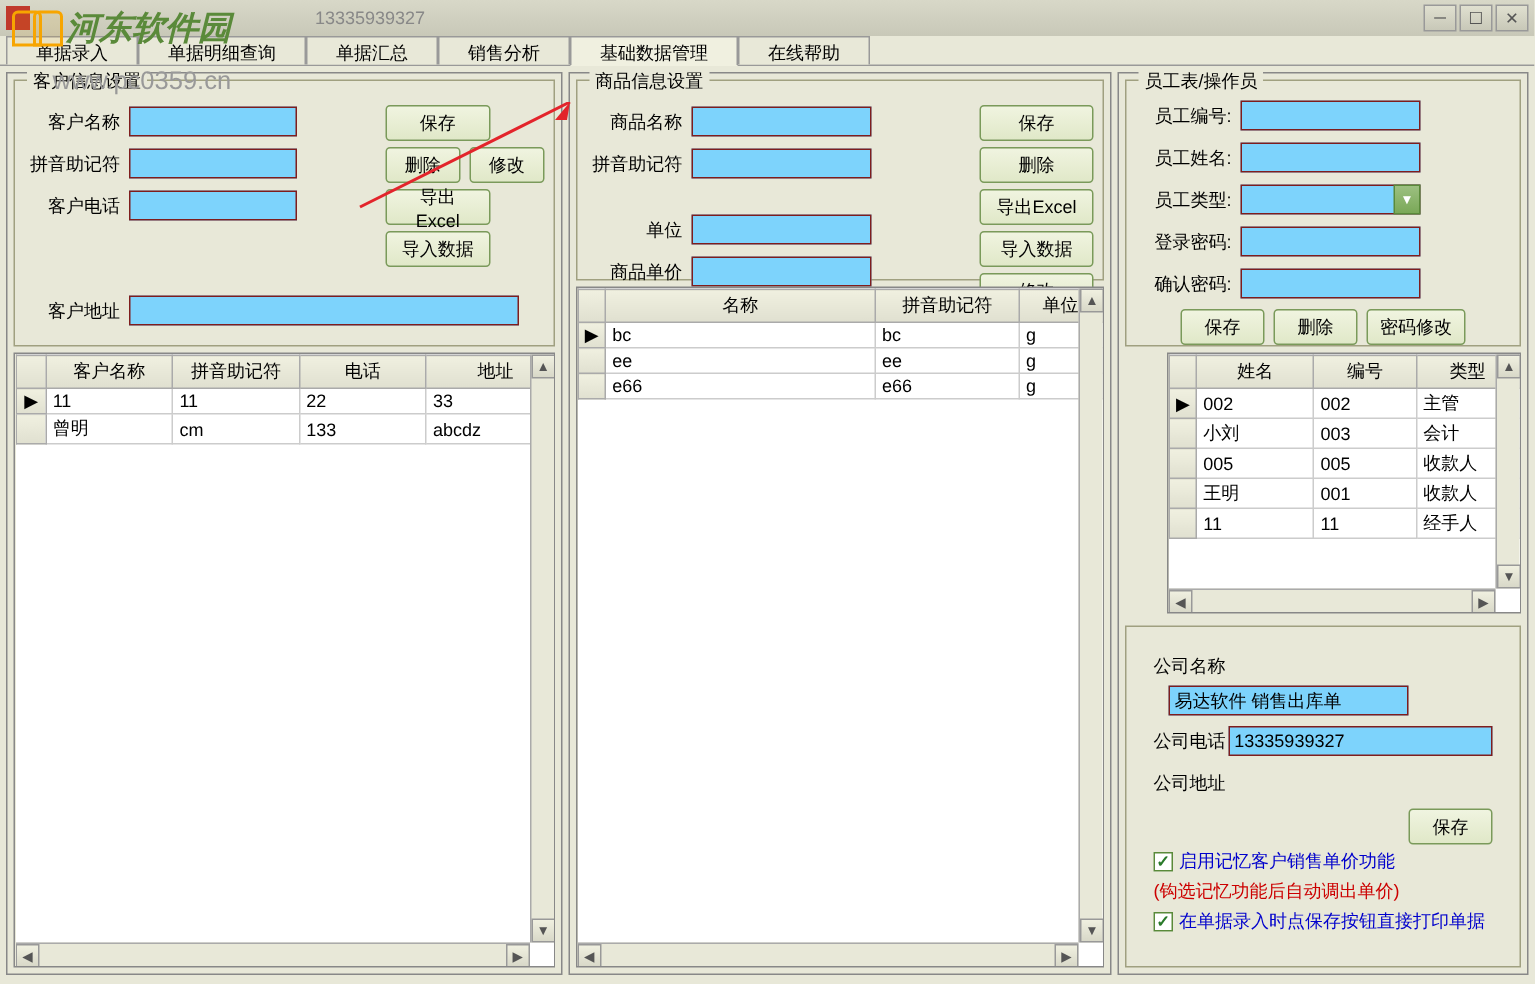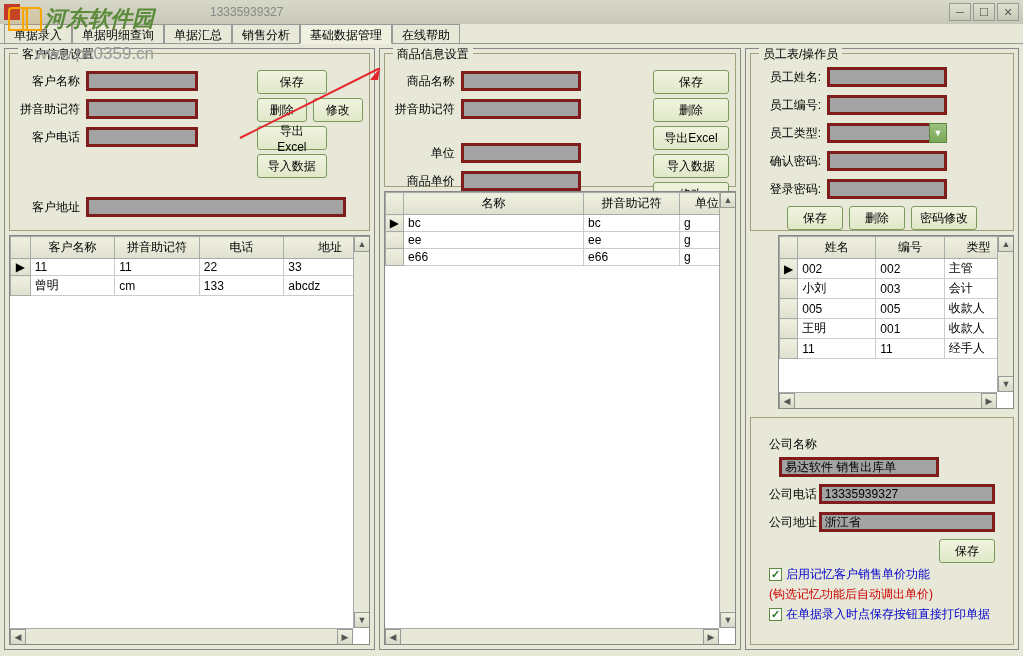--- a/index.html
+++ b/index.html
@@ -8,32 +8,32 @@
 .titlebar-icon { width: 16px; height: 16px; background: #c0392b; margin-right: 4px; }
 .titlebar-text { color: #888; font-size: 12px; position: absolute; left: 20px; }
 .titlebar-controls { margin-left: auto; display: flex; gap: 2px; }
 .titlebar-btn { width: 22px; height: 18px; background: linear-gradient(#e0e0d0,#c8c8b8); border: 1px solid #999; display: flex; align-items: center; justify-content: center; font-size: 11px; color: #555; cursor: pointer; }
 .logo { position: absolute; top: 4px; left: 8px; display: flex; align-items: center; z-index: 100; }
 .logo-icon { display: flex; }
 .logo-shape { width: 20px; height: 24px; border: 2px solid #f7a500; border-radius: 4px 4px 0 0; margin-right: -6px; background: rgba(247,165,0,0.1); }
 .logo-text { font-size: 22px; font-weight: bold; color: #5a8a3a; margin-left: 8px; font-style: italic; }
 .watermark { position: absolute; top: 44px; left: 35px; color: #999; font-size: 17px; z-index: 50; }
 .tabs { display: flex; height: 20px; background: #e8e8d8; border-bottom: 1px solid #999; margin-top: 0px; padding-left: 4px; }
-.tab { padding: 2px 9px; border: 1px solid #999; border-bottom: none; background: #e8e8d8; margin-right: 0px; cursor: pointer; font-size: 12px; }
+.tab { padding: 2px 19px; border: 1px solid #999; border-bottom: none; background: #e8e8d8; margin-right: 0px; cursor: pointer; font-size: 12px; }
 .tab.active { background: #f0f0e0; border-bottom: 1px solid #f0f0e0; margin-bottom: -1px; }
 .content { display: flex; padding: 4px; gap: 4px; height: 610px; }
 .panel { border: 1px solid #888; background: #e8e8d8; padding: 0; display: flex; flex-direction: column; position: relative; }
 .panel-left { width: 383px; }
 .panel-mid { width: 374px; }
 .panel-right { width: 274px; }
 .form-area { border: 1px solid #a0a080; margin: 4px; padding: 6px; background: #e8e8d8; position: relative; }
 .form-title { position: absolute; top: -8px; left: 8px; background: #e8e8d8; padding: 0 4px; font-size: 12px; }
 .form-row { display: flex; align-items: center; margin-bottom: 6px; min-height: 22px; }
 .form-label { width: 64px; text-align: right; margin-right: 6px; font-size: 12px; }
-.form-input { height: 20px; border: 3px solid #7f1d1d; background: #a3a3a3; padding: 0 3px; font-size: 12px; }
+.form-input { height: 20px; border: 1px solid #7f1d1d; background: #7dd3fc; padding: 0 3px; font-size: 12px; }
 .btn { height: 24px; min-width: 56px; padding: 0 8px; border: 1px solid #7a9a5a; background: linear-gradient(#f0f4e0,#e0e8c8); border-radius: 3px; cursor: pointer; font-size: 12px; display: inline-flex; align-items: center; justify-content: center; }
 .btn-col { display: flex; flex-direction: column; gap: 4px; }
 .btn-row { display: flex; gap: 6px; }
 .table-wrap { flex: 1; margin: 0 4px 4px 4px; border: 1px solid #888; background: #fff; overflow: auto; position: relative; }
 table { border-collapse: collapse; width: 100%; font-size: 12px; }
 th { background: linear-gradient(#f0f0e0,#e0e0d0); border: 1px solid #aaa; padding: 2px 4px; font-weight: normal; height: 18px; text-align: center; }
 td { border: 1px solid #ccc; padding: 1px 4px; height: 16px; background: #fff; }
 .row-indicator { width: 12px; background: linear-gradient(#f0f0e0,#e0e0d0); border: 1px solid #aaa; text-align: center; }
 .scrollbar-v { position: absolute; right: 0; top: 0; bottom: 16px; width: 16px; background: #e8e8d8; border-left: 1px solid #aaa; }
 .scrollbar-h { position: absolute; left: 0; right: 16px; bottom: 0; height: 16px; background: #e8e8d8; border-top: 1px solid #aaa; }
@@ -223,40 +223,40 @@
         <div class="scroll-btn" style="right:0;">▶</div>
       </div>
     </div>
   </div>
 
   <div class="panel panel-right">
     <div class="form-area" style="height:178px;">
       <span class="form-title">员工表/操作员</span>
       <div style="margin-top:6px;">
         <div class="form-row">
+          <span class="form-label">员工编号:</span>
+          <input class="form-input" style="width: 120px;">
+        </div>
+        <div class="form-row">
           <span class="form-label">员工姓名:</span>
           <input class="form-input" style="width: 120px;">
         </div>
         <div class="form-row">
-          <span class="form-label">员工编号:</span>
-          <input class="form-input" style="width: 120px;">
-        </div>
-        <div class="form-row">
           <span class="form-label">员工类型:</span>
           <div class="select-wrap">
             <input class="form-input" style="width: 120px;">
             <div class="select-btn">▼</div>
           </div>
         </div>
         <div class="form-row">
+          <span class="form-label">登录密码:</span>
+          <input class="form-input" type="password" style="width: 120px;">
+        </div>
+        <div class="form-row">
           <span class="form-label">确认密码:</span>
-          <input class="form-input" type="password" style="width: 120px;">
-        </div>
-        <div class="form-row">
-          <span class="form-label">登录密码:</span>
           <input class="form-input" type="password" style="width: 120px;">
         </div>
         <div class="btn-row" style="justify-content:center;margin-top:2px;">
           <button class="btn">保存</button>
           <button class="btn">删除</button>
           <button class="btn">密码修改</button>
         </div>
       </div>
     </div>
     <div class="table-wrap" style="height:190px;margin-left:32px;">
@@ -311,21 +311,20 @@
     </div>
     <div class="company-section">
       <div style="font-size:12px;margin-bottom:4px;">公司名称</div>
       <input class="form-input" style="width: 160px; margin-left: 10px; margin-bottom: 6px;" value="易达软件 销售出库单">
       <div class="form-row">
         <span style="width:54px;">公司电话</span>
         <input class="form-input" style="width: 190px;" value="13335939327">
       </div>
       <div class="form-row">
         <span style="width:54px;">公司地址</span>
-        <input class="form-input" style="width: 190px;" value="浙江省">
       </div>
       <div style="text-align:right;margin-top:4px;">
         <button class="btn">保存</button>
       </div>
       <div class="checkbox-row">
         <div class="checkbox">✓</div>
         <span style="color:#0000cc;">启用记忆客户销售单价功能</span>
       </div>
       <div style="color:#cc0000;font-size:12px;margin-left:0;">(钩选记忆功能后自动调出单价)</div>
       <div class="checkbox-row">

